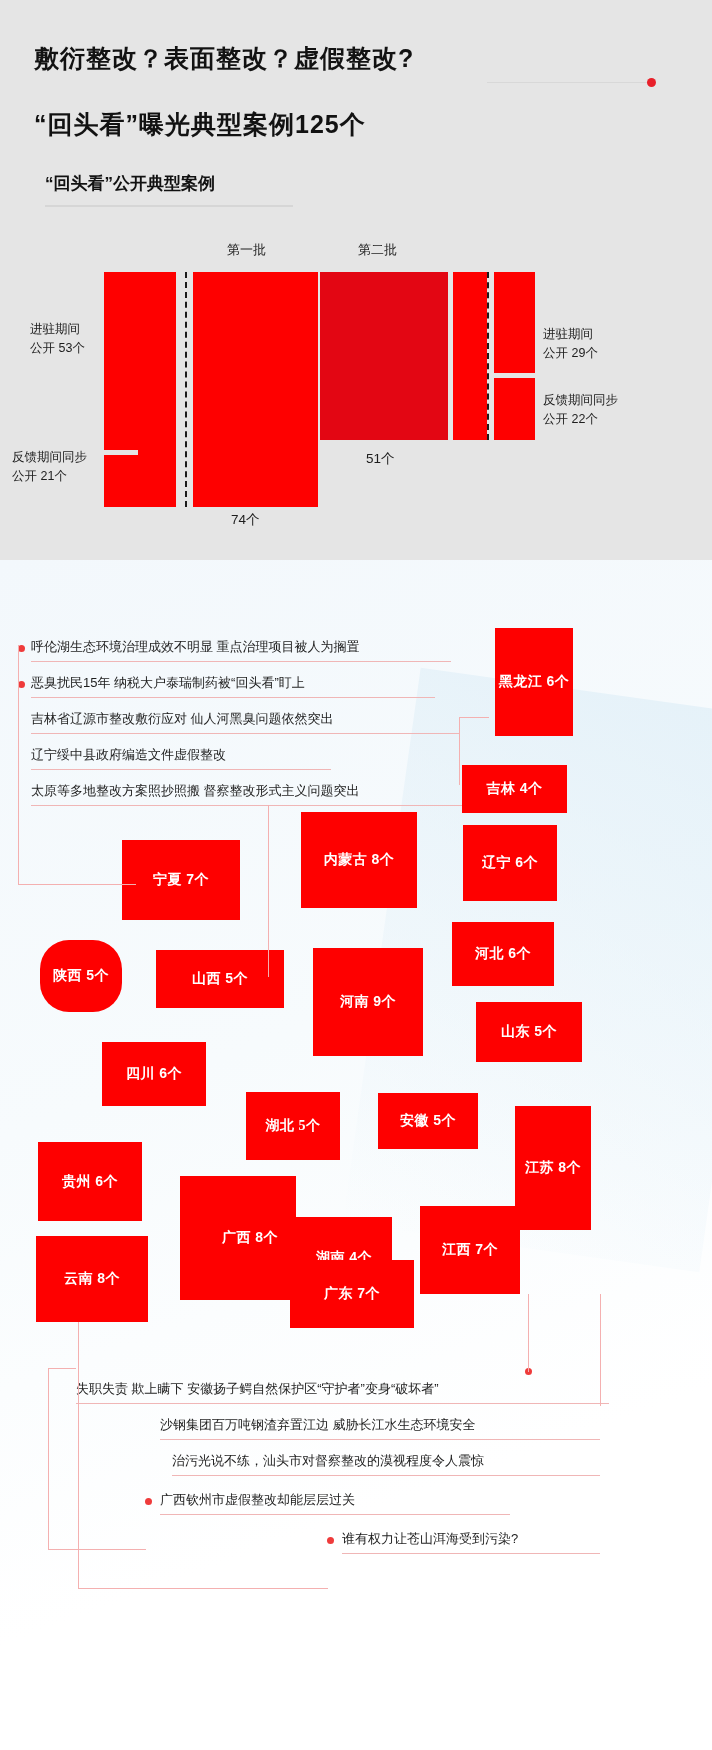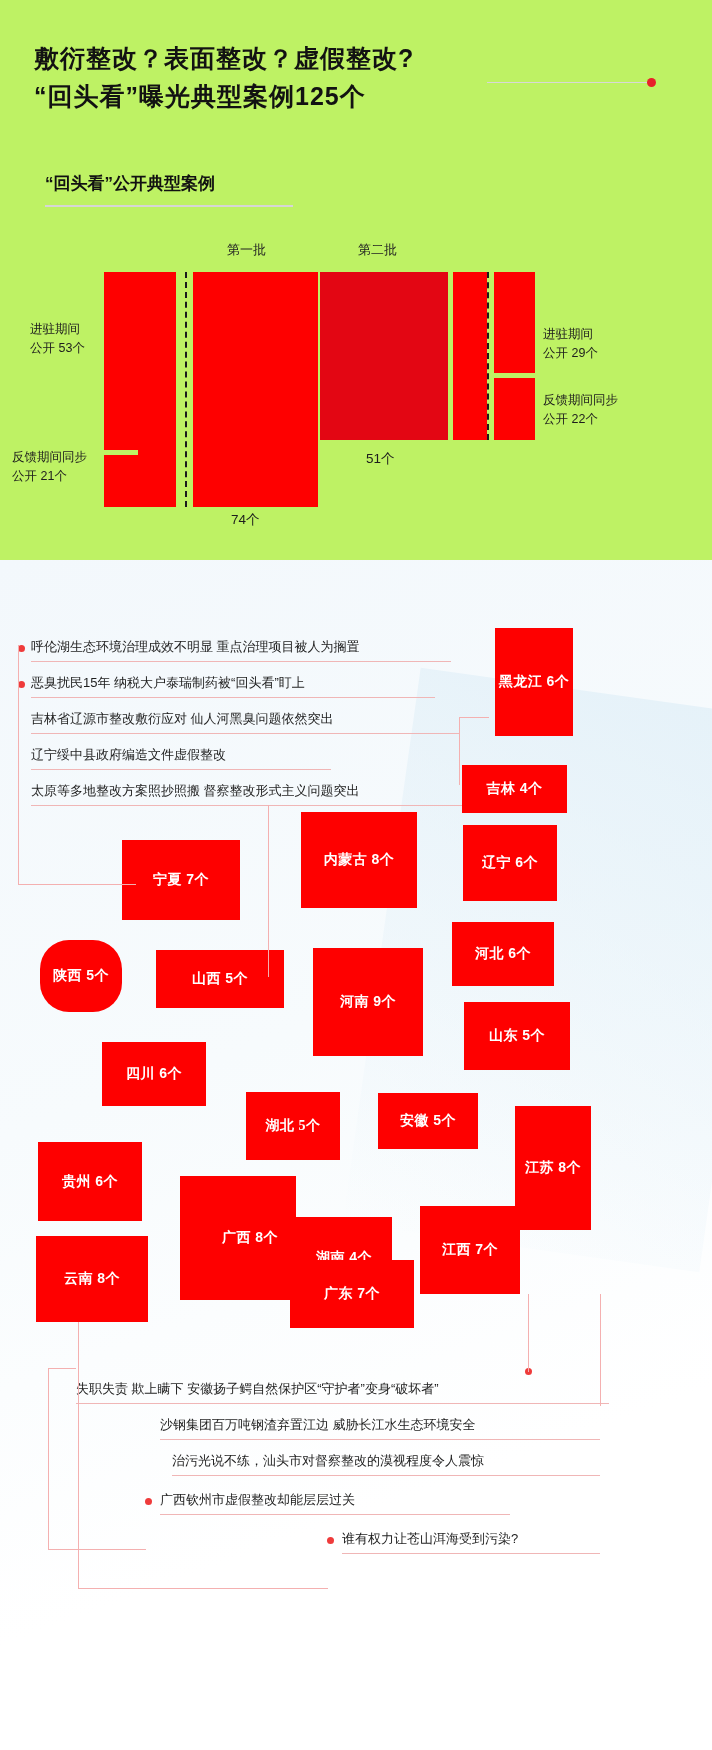--- a/index.html
+++ b/index.html
@@ -8,21 +8,21 @@
     background:#ffffff;
     font-family:"Liberation Sans","DejaVu Sans",sans-serif;
     color:#1a1a1a;
     -webkit-font-smoothing:antialiased;
   }
   .page{
     position:relative;
     width:712px;
     height:1750px;
     overflow:hidden;
-    background:#bef264;
+    background:#e5e5e5;
   }
   
   .bg-wash{
     position:absolute;
     left:0; top:560px;
     width:712px; height:1190px;
     background:linear-gradient(160deg,#f3f8fc 0%,#f7fbfd 40%,#ffffff 75%);
     z-index:0;
   }
   .bg-wash2{
@@ -39,21 +39,21 @@
     position:absolute; left:34px; top:40px; width:640px;
   }
   .title{
     font-size:25px;
     font-weight:bold;
     letter-spacing:1px;
     line-height:1.5;
     color:#121212;
     margin:0;
   }
-  .title .l2{display:block;}
+  .title .l2{display:block;margin-top:28px;}
   .dot{
     position:absolute;
     right:56px; top:78px;
     width:9px;height:9px;border-radius:50%;
     background:#e8202a;
   }
   .dot-line{
     position:absolute;
     right:65px; top:82px;
     width:160px;height:1px;
@@ -244,21 +244,21 @@
   </div>
 
   <div class="prov" style="left:156px; top:950px; width:128px; height:58px;">
     <span>山西  5个</span>
   </div>
 
   <div class="prov" style="left:313px; top:948px; width:110px; height:108px;">
     <span>河南  9个</span>
   </div>
 
-  <div class="prov" style="left:464px; top:1002px; width:106px; height:68px;text-align:center;">
+  <div class="prov" style="left:476px; top:1002px; width:106px; height:60px;text-align:center;">
     <span>山东  5个</span>
   </div>
 
   <div class="prov" style="left:102px; top:1042px; width:104px; height:64px;">
     <span>四川  6个</span>
   </div>
 
   <div class="prov" style="left:246px; top:1092px; width:94px; height:68px;font-family:Liberation Serif, serif;">
     <span>湖北  5个</span>
   </div>

